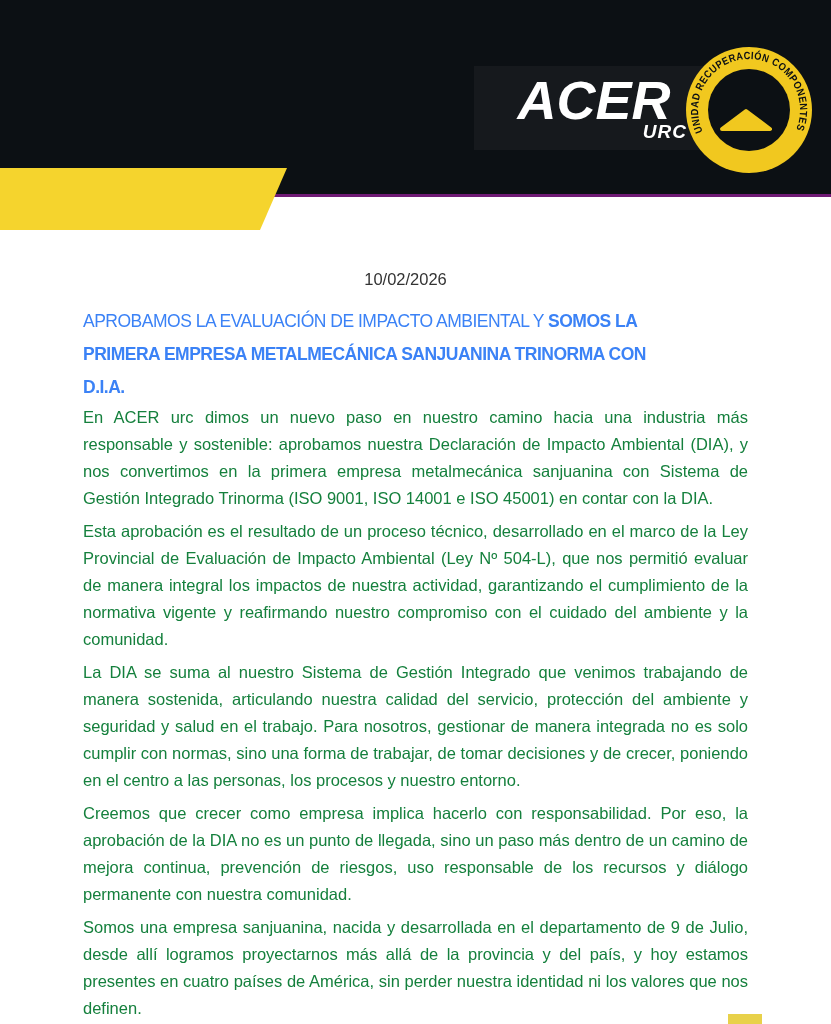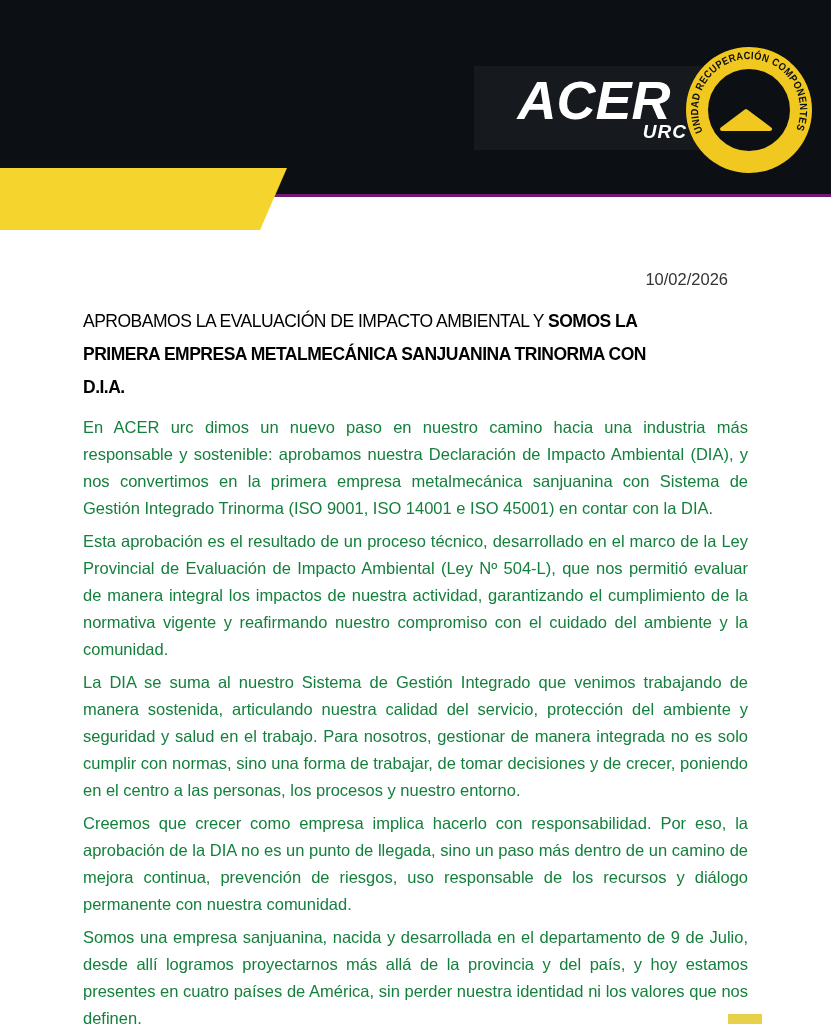--- a/index.html
+++ b/index.html
@@ -83,32 +83,31 @@
     position: absolute;
     left: 83px;
     top: 230px;
     width: 665px;
     color: #2e2e2e;
   }
 
   .date {
     margin-top: 40px;
     padding-right: 20px;
-    text-align: right;
+    text-align: center;
     font-size: 16.5px;
     color: #333333;
   }
 
   .title {
     margin-top: 16px;
-    margin-bottom: 10px;
     font-size: 17.5px;
     line-height: 33px;
     letter-spacing: -0.5px;
-    color: #000000;
+    color: #3b82f6;
     white-space: pre-line;
   }
   .title .strong { font-weight: bold; }
 
   .para {
     font-size: 16.5px;
     line-height: 27px;
     text-align: justify;
     color: #15803d;
     margin-bottom: 6px;

